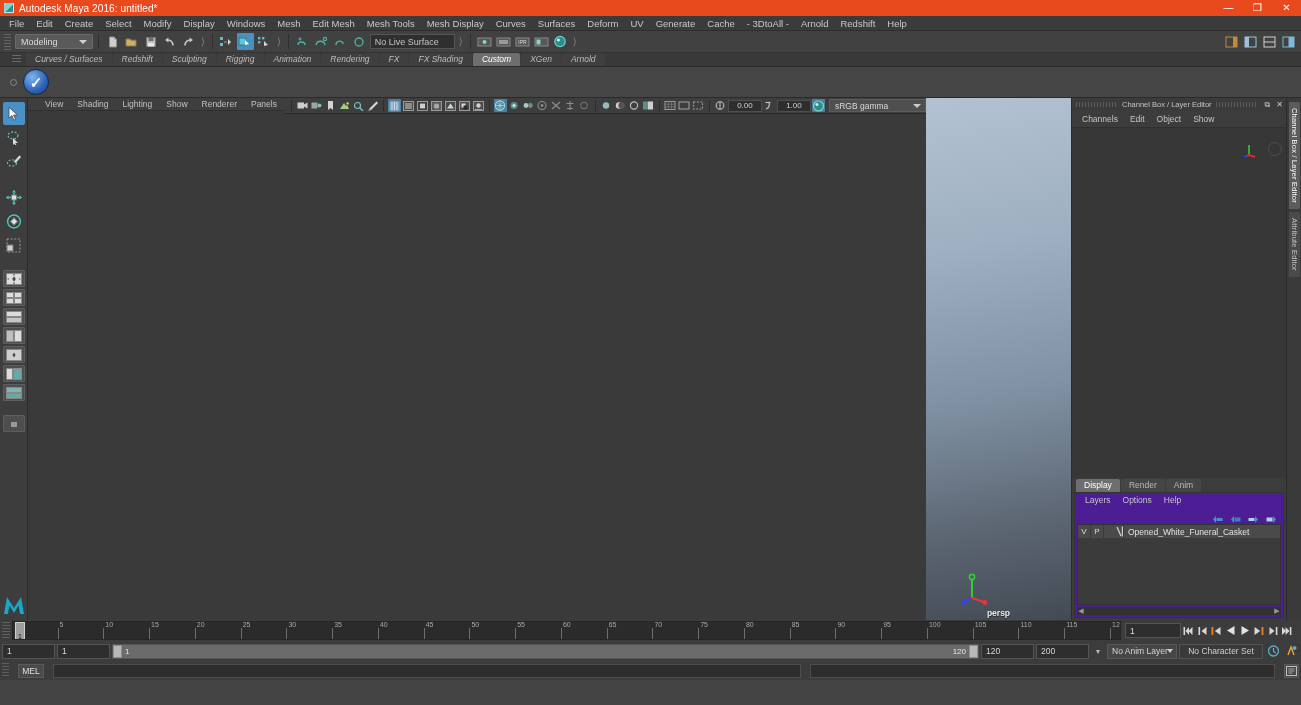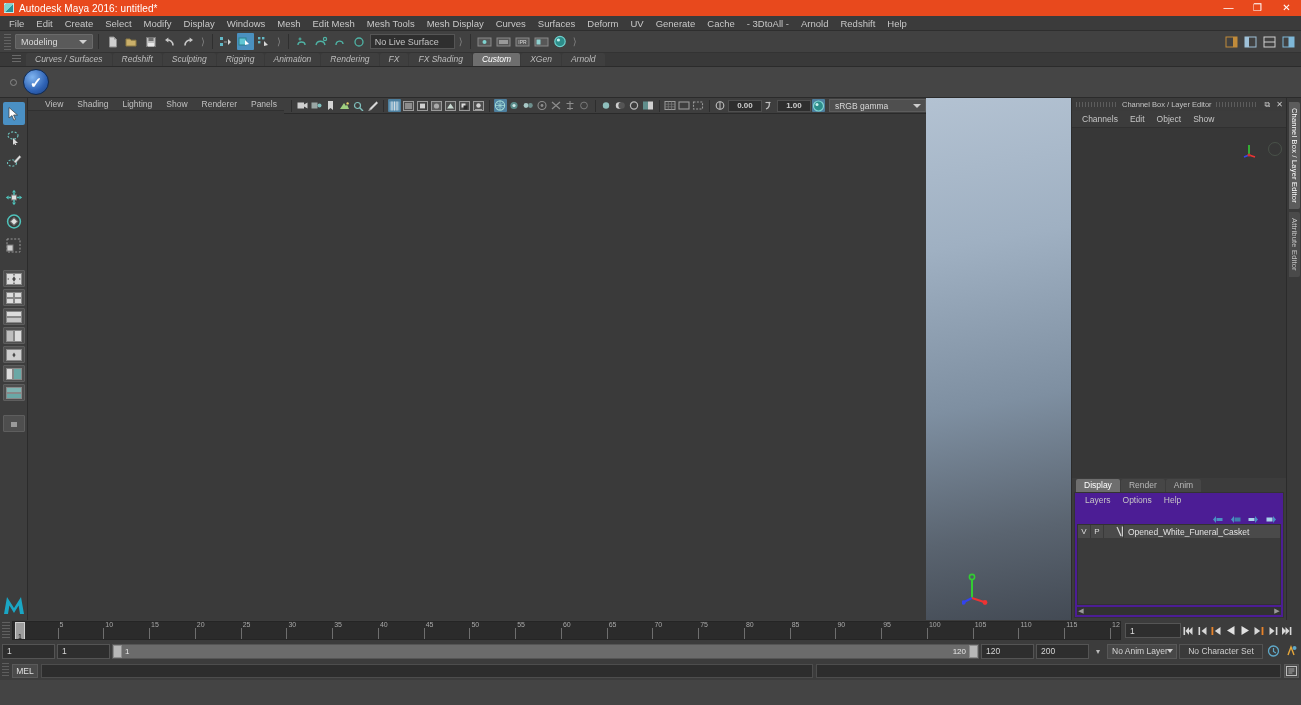--- a/index.html
+++ b/index.html
@@ -118,21 +118,21 @@
     padding-left: 10px; border-bottom: 1px solid #303030; }
   .panelmenu .pm { color: #c0c0c0; font-size: 8.5px; padding: 0 7px; }
   .viewtools { height: 16px; background: #3e3e3e; display: flex; align-items: center;
     padding-left: 4px; gap: 1px; border-bottom: 1px solid #2a2a2a; }
   .vt { width: 13px; height: 13px; border-radius: 1px; display: flex;
     align-items: center; justify-content: center; }
   .vt.on { background: #4d7f9e; }
   .vsep { width: 1px; height: 12px; background: #2d2d2d; margin: 0 3px; }
   .numfield { width: 34px; height: 12px; background: #2e2e2e; border: 1px solid #4f4f4f;
     color: #cfcfcf; font-size: 8px; display: flex; align-items: center;
-    justify-content: center; font-weight: bold; }
+    justify-content: center; }
   .gammasel { width: 97px; height: 13px; background: #4f4f4f; border: 1px solid #5d5d5d;
     color: #d8d8d8; font-size: 8.5px; display: flex; align-items: center;
     padding-left: 5px; position: relative; margin-left: 3px; }
   .gammasel .car { position: absolute; right: 4px; border-left: 4px solid transparent;
     border-right: 4px solid transparent; border-top: 4px solid #ccc; }
 
   .viewport { flex: 1; position: relative; overflow: hidden;
     background: linear-gradient(170deg,#b3c2d2 0%, #9fb0c2 28%, #7e8fa1 58%, #5a6470 82%, #434a54 100%); }
   .vplabel { position: absolute; left: 0; right: 0; bottom: 2px; text-align: center;
     color: #e8e8e8; font-size: 8.5px; font-weight: bold; text-shadow: 0 1px 1px #0008; }
@@ -214,21 +214,21 @@
     color: #d5d5d5; font-size: 8.5px; display: flex; align-items: center; padding-left: 4px;
     position: relative; }
   .anmsel .car { position: absolute; right: 3px; border-left: 3px solid transparent;
     border-right: 3px solid transparent; border-top: 4px solid #ccc; }
   .charset { width: 84px; height: 15px; background: #3a3a3a; border: 1px solid #535353;
     color: #cfcfcf; font-size: 8.5px; display: flex; align-items: center;
     justify-content: center; }
 
   
   .cmdrow { height: 19px; background: #3c3c3c; display: flex; align-items: center;
-    gap: 3px; padding: 0 2px; }
+    gap: 9px; padding: 0 2px; }
   .cmd-grip { width: 7px; height: 15px; background:
     repeating-linear-gradient(to bottom,#5e5e5e 0 1px,transparent 1px 3px); }
   .mellbl { width: 26px; height: 14px; background: #4a4a4a; border: 1px solid #5a5a5a;
     color: #e0e0e0; font-size: 8.5px; display: flex; align-items: center;
     justify-content: center; }
   .cmdinput { flex: 1; height: 14px; background: #2d2d2d; border: 1px solid #4d4d4d; }
   .cmdout { width: 465px; height: 14px; background: #2d2d2d; border: 1px solid #4d4d4d; }
   .cmdicon { width: 15px; height: 14px; background: #4a4a4a; border: 1px solid #5a5a5a;
     display: flex; align-items: center; justify-content: center; }
   .helpline { height: 14px; background: #3c3c3c; display: flex; align-items: center;
@@ -878,20 +878,21 @@
         <div class="axisgiz">
           <svg width="34" height="34" viewBox="0 0 34 34">
             <path d="M10 26 L10 7" stroke="#33cc33" stroke-width="2"></path>
             <circle cx="10" cy="5" r="2.6" fill="none" stroke="#33cc33" stroke-width="1.6"></circle>
             <path d="M10 26 L2 30" stroke="#3344ee" stroke-width="2"></path>
             <circle cx="1.5" cy="30.5" r="2.2" fill="#3344ee"></circle>
             <path d="M10 26 L22 30" stroke="#ee3333" stroke-width="2"></path>
             <circle cx="23" cy="30.5" r="2.4" fill="#ee3333"></circle>
           </svg>
         </div>
+        <div class="vplabel">persp</div>
       </div>
     </div>
 
     <div class="rdock">
       <div class="rhdr">
         <div class="dotted"></div>
         <div class="t">Channel Box / Layer Editor</div>
         <div class="dotted"></div>
         <div class="b">⧉</div>
         <div class="b">✕</div>

